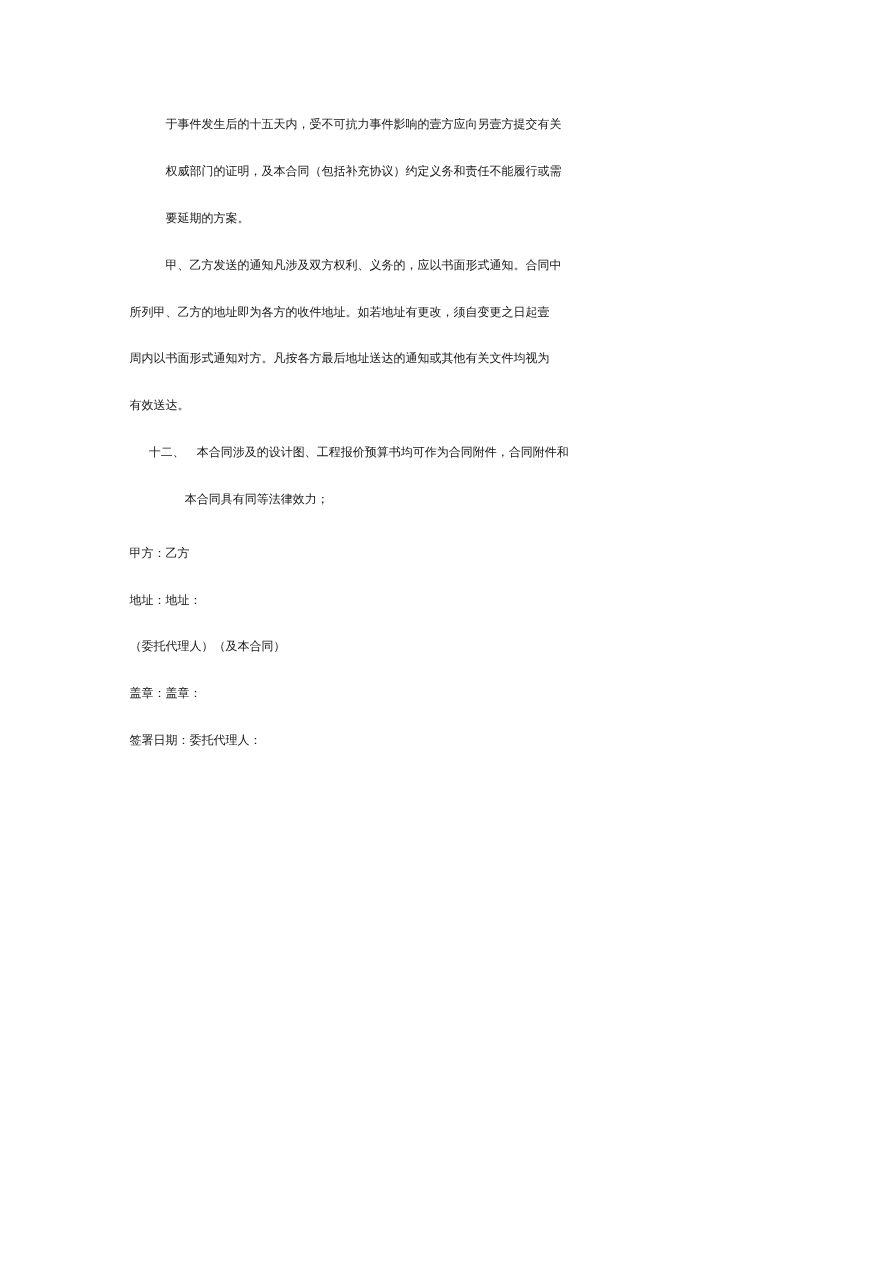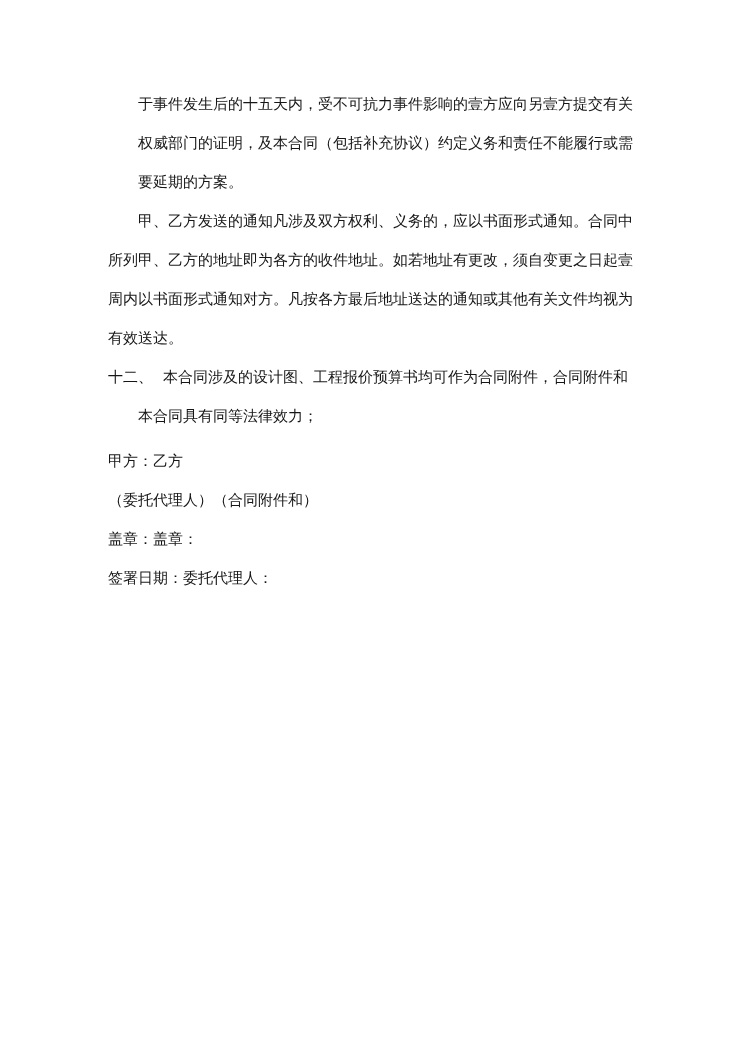--- a/index.html
+++ b/index.html
@@ -9,31 +9,31 @@
     margin:0 auto;
     background:#ffffff;
     font-family:"DejaVu Serif", serif;
     color:#161616;
     overflow:hidden;
   }
   .content {
     position:absolute;
     left:108px; top:85px;
     width:545px;
-    font-size:15px;
+    font-size:10px;
     line-height:39px;
     text-align:justify;
   }
   .pre { white-space:pre-line; }
   
   .cont { padding-left:30px; }
   
   .p11 { text-indent:30px; }
   
-  .item { padding-left:30px; text-indent:-30px; }
+  .item { padding-left:30px; text-indent:-30px;margin-left:16px; }
   .item .num { margin-right:10px; }
   .heading { font-weight:bold; }
   .heading .num { margin-right:10px; }
   .bold { font-weight:bold; }
   .sig { margin-top:6px; }
 </style>
 </head>
 <body>
 
 <div class="page">
@@ -52,19 +52,20 @@
     <div class="item">
       <span class="num">十二、</span><span class="pre">本合同涉及的设计图、工程报价预算书均可作为合同附件，合同附件和
 本合同具有同等法律效力；</span>
     </div>
 
 
 
 
     <div class="sig">
       <div>甲方：乙方</div>
-      <div>（委托代理人）（合同附件和）</div>
+      <div>地址：地址：</div>
+      <div>（委托代理人）（及本合同）</div>
       <div>盖章：盖章：</div>
       <div>签署日期：委托代理人：</div>
     </div>
 
   </div>
 </div>
 
 </body></html>

